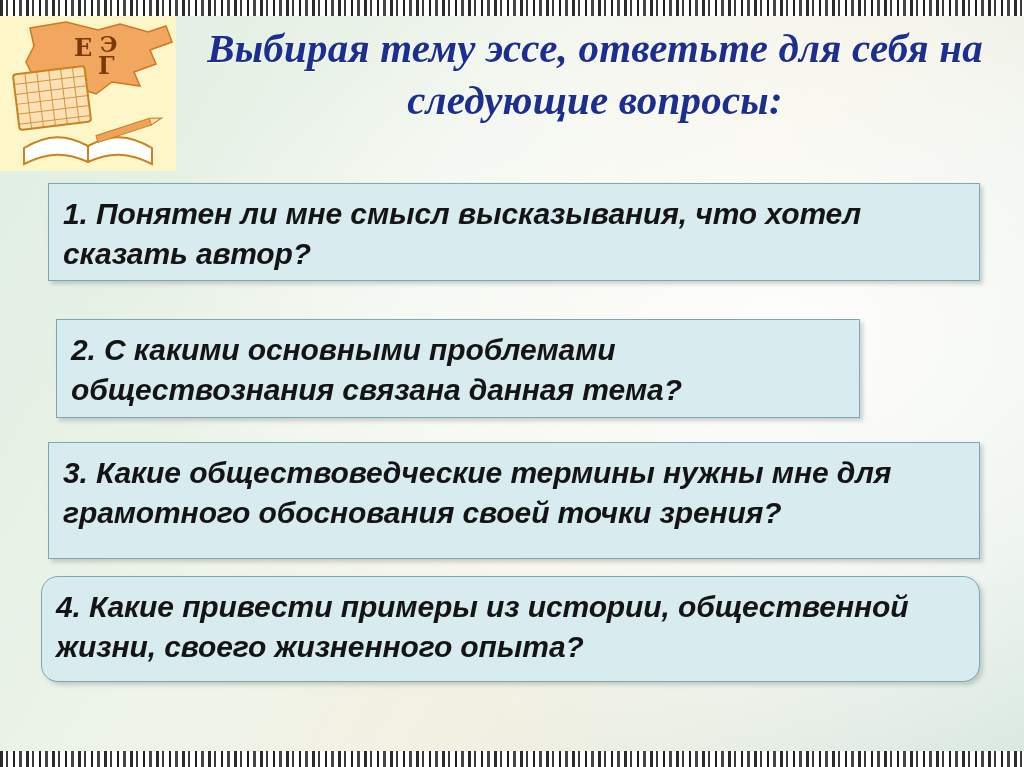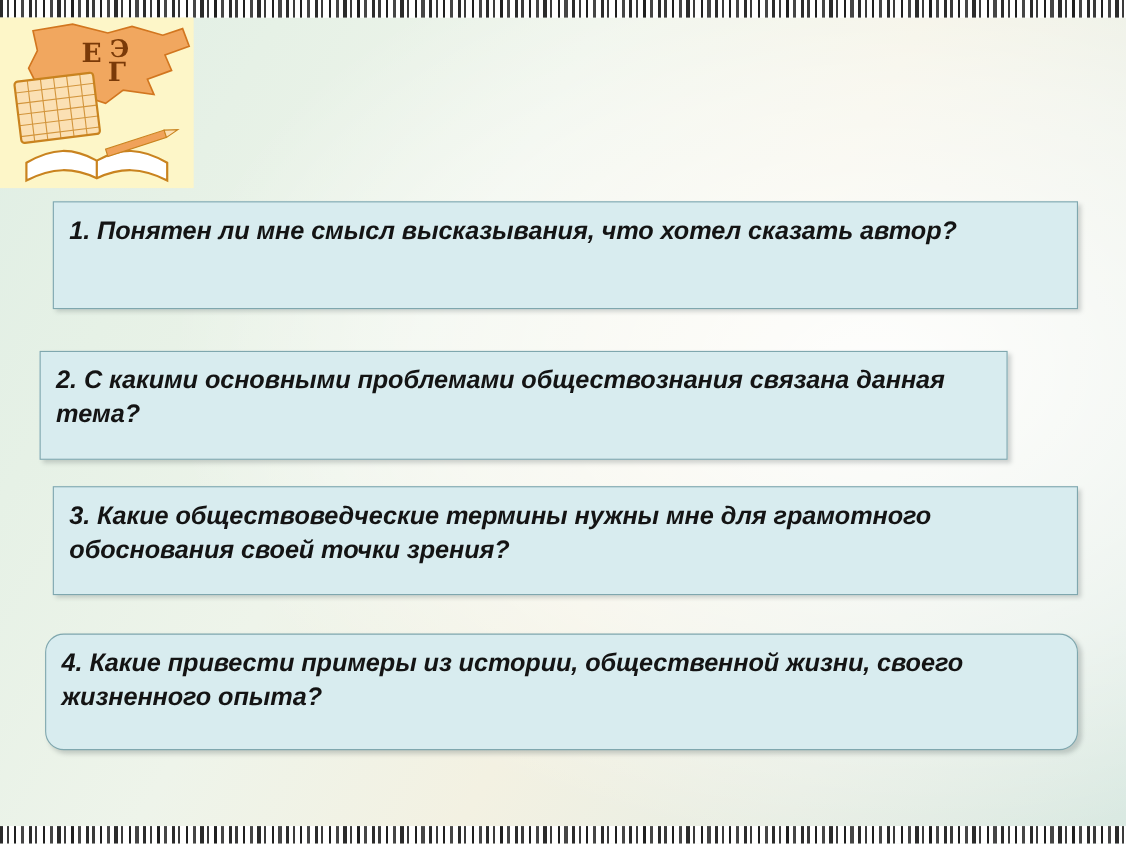--- a/index.html
+++ b/index.html
@@ -88,30 +88,30 @@
     background: #d8ecef;
     border: 1px solid #7fa7ae;
     box-shadow: 3px 3px 4px rgba(90,100,100,0.28);
     padding: 10px 14px 8px 14px;
   }
   .qbox p {
     margin: 0;
     font-family: "Liberation Sans", sans-serif;
     font-style: italic;
     font-weight: bold;
-    font-size: 23px;
+    font-size: 30px;
     line-height: 1.33;
     color: #141414;
     letter-spacing: -0.1px;
   }
 
   
   .q1 { left: 48px;  top: 7px;   width: 932px; height: 98px; }
-  .q2 { left: 36px;  top: 143px; width: 880px; height: 99px; }
-  .q3 { left: 48px;  top: 266px; width: 932px; height: 99px; }
+  .q2 { left: 56px;  top: 143px; width: 804px; height: 99px; }
+  .q3 { left: 48px;  top: 266px; width: 932px; height: 117px; }
   .q4 { left: 41px;  top: 400px; width: 939px; height: 106px; border-radius: 17px; }
 </style>
 </head>
 <body>
 
 <div class="slide">
 
   <div class="filmstrip top"></div>
 
   <div class="logo-box">
@@ -142,20 +142,21 @@
       <path d="M24 132 C48 118 66 118 88 130 C110 118 128 118 152 132 L152 148 C128 136 110 136 88 146 C66 136 48 136 24 148 Z" fill="#ffffff" stroke="#c9831f" stroke-width="2"></path>
       <path d="M88 130 L88 146" stroke="#c9831f" stroke-width="2"></path>
 
       <g transform="rotate(-18 120 116)">
         <rect x="96" y="112" width="56" height="7" fill="#f0a25a" stroke="#c9831f" stroke-width="1"></rect>
         <polygon points="152,112 164,115.5 152,119" fill="#fbe0b4" stroke="#c9831f" stroke-width="1"></polygon>
       </g>
     </svg>
   </div>
 
+  <div class="title">Выбирая тему эссе, ответьте для себя на следующие вопросы:</div>
 
   <div class="qlist">
 
     <div class="qbox q1">
       <p>1. Понятен ли мне смысл высказывания, что хотел сказать автор?</p>
     </div>
 
     <div class="qbox q2">
       <p>2. С какими основными проблемами обществознания связана данная тема?</p>
     </div>

